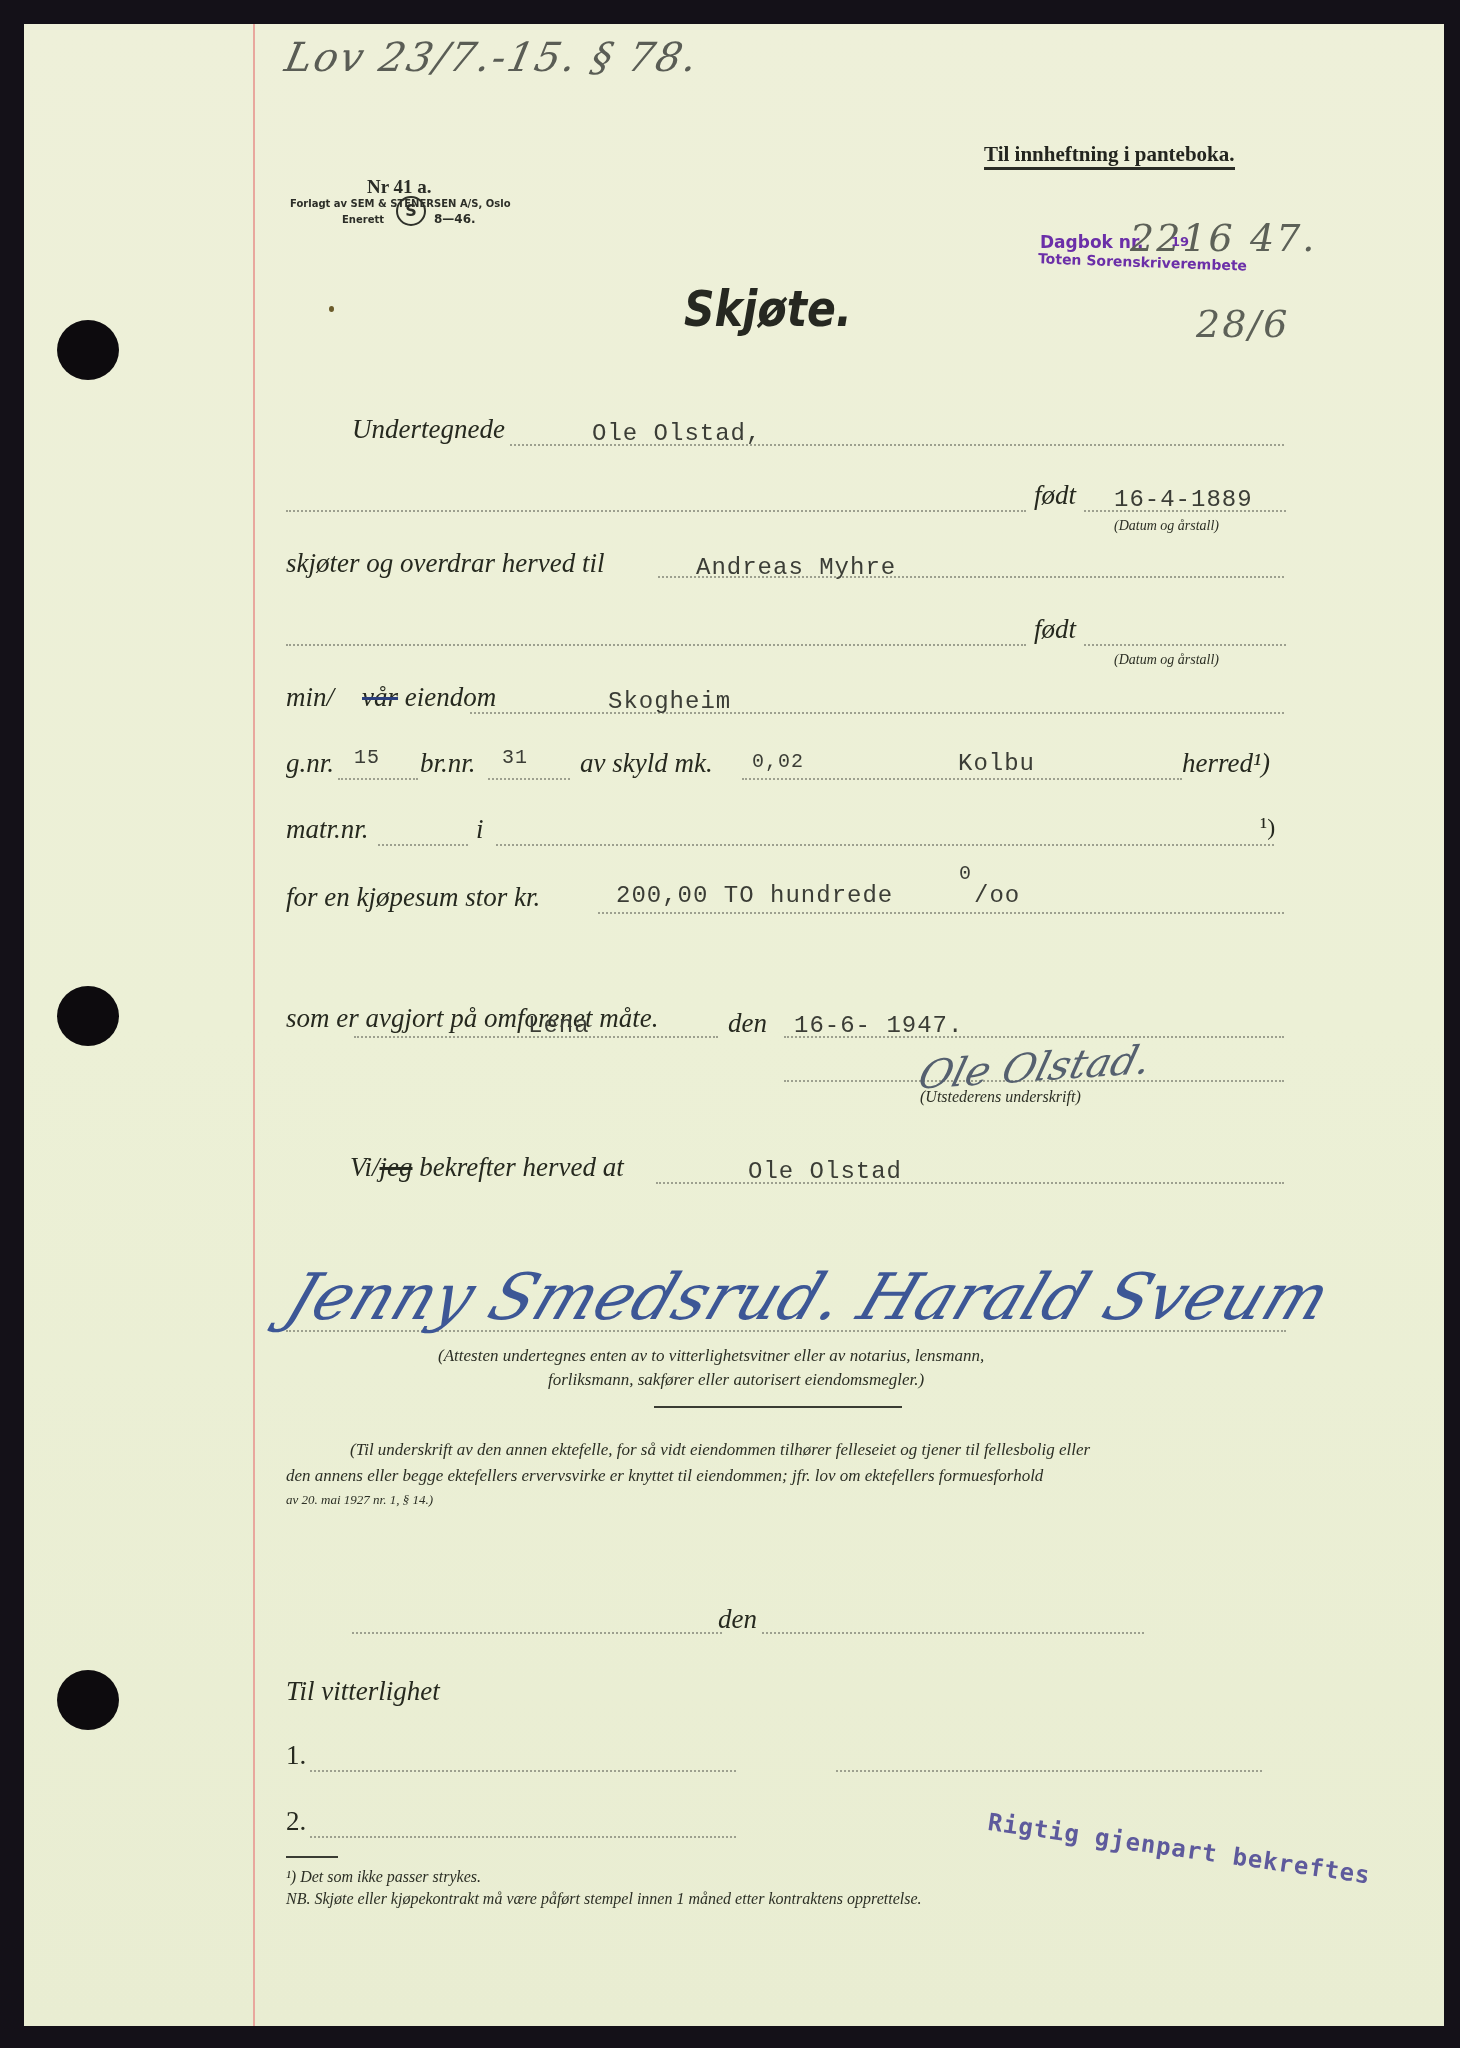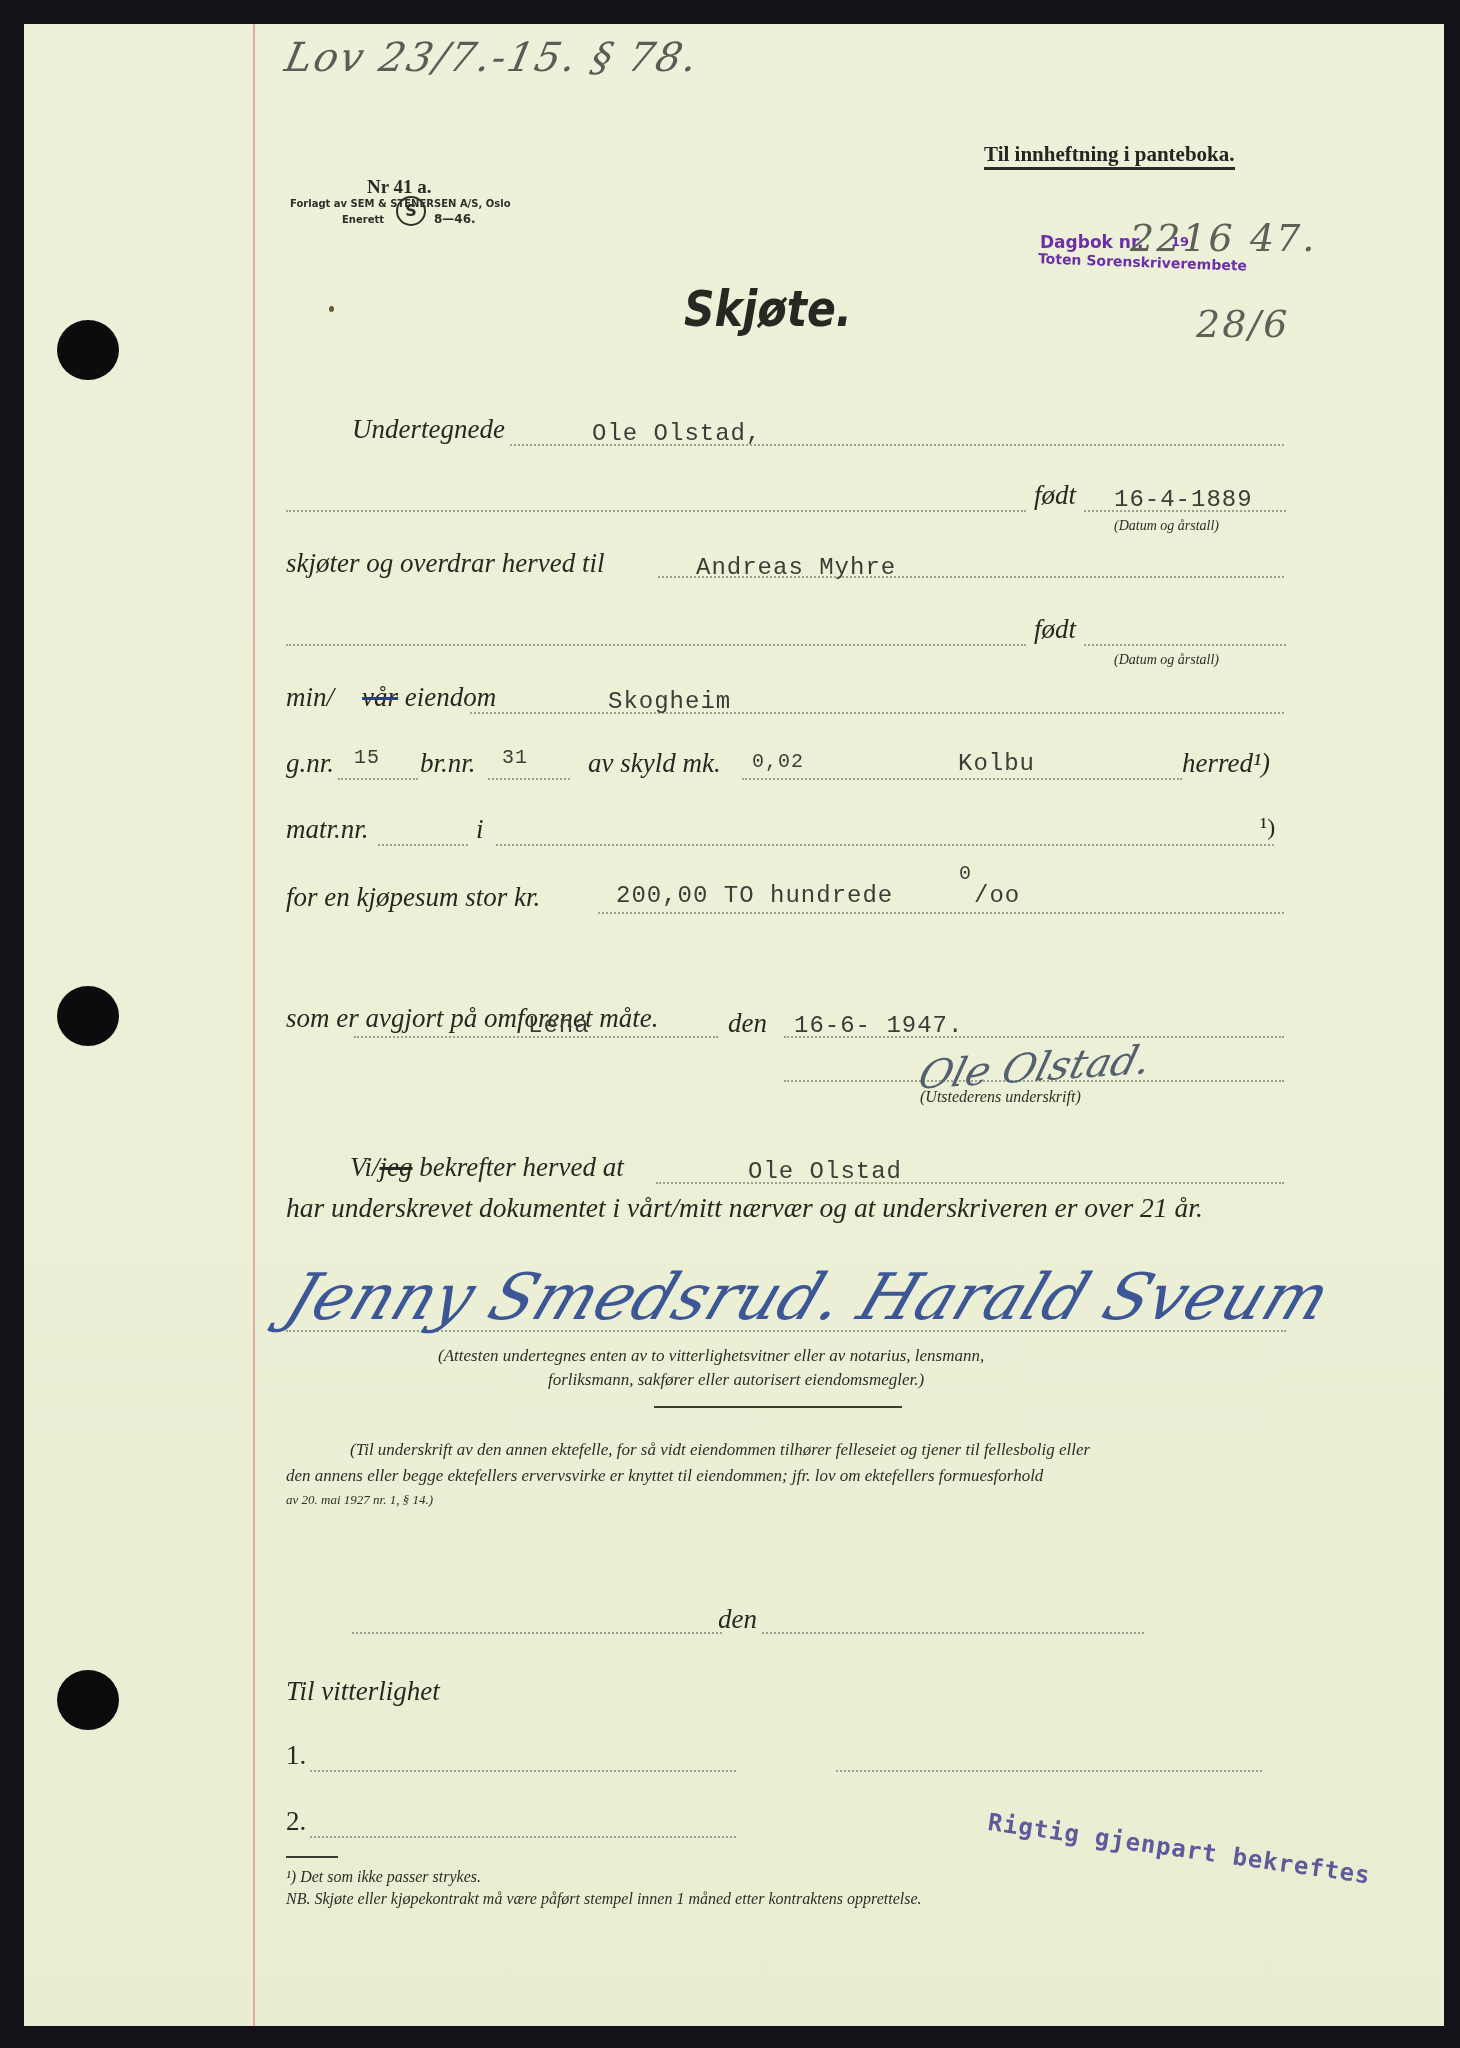--- a/index.html
+++ b/index.html
@@ -106,21 +106,21 @@
   </div>
   <div class="dots" style="left:446px; top:688px; width:814px;"></div>
   <div class="abs type" style="left:584px; top:664px;">Skogheim</div>
 
   <div class="abs form" style="left:262px; top:724px;">g.nr.</div>
   <div class="dots" style="left:314px; top:754px; width:80px;"></div>
   <div class="abs type" style="left:330px; top:722px; font-size:20px;">15</div>
   <div class="abs form" style="left:396px; top:724px;">br.nr.</div>
   <div class="dots" style="left:464px; top:754px; width:82px;"></div>
   <div class="abs type" style="left:478px; top:722px; font-size:20px;">31</div>
-  <div class="abs form" style="left:556px; top:724px;margin-left:8px;">av skyld mk.</div>
+  <div class="abs form" style="left:556px; top:724px;">av skyld mk.</div>
   <div class="dots" style="left:718px; top:754px; width:440px;"></div>
   <div class="abs type" style="left:728px; top:726px; font-size:20px;">0,02</div>
   <div class="abs type" style="left:934px; top:726px;">Kolbu</div>
   <div class="abs form" style="left:1158px; top:724px;">herred¹)</div>
 
   <div class="abs form" style="left:262px; top:790px;">matr.nr.</div>
   <div class="dots" style="left:354px; top:820px; width:90px;"></div>
   <div class="abs form" style="left:452px; top:790px;">i</div>
   <div class="dots" style="left:472px; top:820px; width:778px;"></div>
   <div class="abs form" style="left:1236px; top:790px; font-style:normal; font-size:24px;">¹)</div>
@@ -141,21 +141,20 @@
 
   <div class="dots" style="left:760px; top:1056px; width:500px;"></div>
   <div class="abs hand-blue" style="left:898px; top:1020px; font-size:40px; color:#55606f; transform:skewX(-18deg) rotate(-4deg);">Ole Olstad.</div>
   <div class="abs small-it" style="left:896px; top:1064px; font-size:16px;">(Utstederens underskrift)</div>
 
   <div class="abs form" style="left:326px; top:1128px;">
     <span>Vi/</span><span style="text-decoration:line-through; text-decoration-thickness:3px;">jeg</span><span> bekrefter herved at</span>
   </div>
   <div class="dots" style="left:632px; top:1158px; width:628px;"></div>
   <div class="abs type" style="left:724px; top:1134px;">Ole Olstad</div>
-  <div class="abs form" style="left:262px; top:1168px; font-size:27.5px;">har underskrevet dokumentet i vårt/mitt nærvær og at underskriveren er over 21 år.</div>
 
   <div class="dots" style="left:262px; top:1306px; width:1000px;"></div>
   <div class="abs hand-blue" style="left:266px; top:1236px; font-size:64px; transform:skewX(-20deg);">Jenny Smedsrud.  Harald Sveum</div>
   <div class="abs small-it" style="left:414px; top:1322px; font-size:17px;">(Attesten undertegnes enten av to vitterlighetsvitner eller av notarius, lensmann,</div>
   <div class="abs small-it" style="left:524px; top:1346px; font-size:17px;">forliksmann, sakfører eller autorisert eiendomsmegler.)</div>
 
   <div class="rule" style="left:630px; top:1382px; width:248px;"></div>
 
   <div class="abs small-it" style="left:326px; top:1416px; font-size:17px;">(Til underskrift av den annen ektefelle, for så vidt eiendommen tilhører felleseiet og tjener til fellesbolig eller</div>
   <div class="abs small-it" style="left:262px; top:1442px; font-size:17px;">den annens eller begge ektefellers ervervsvirke er knyttet til eiendommen; jfr. lov om ektefellers formuesforhold</div>

